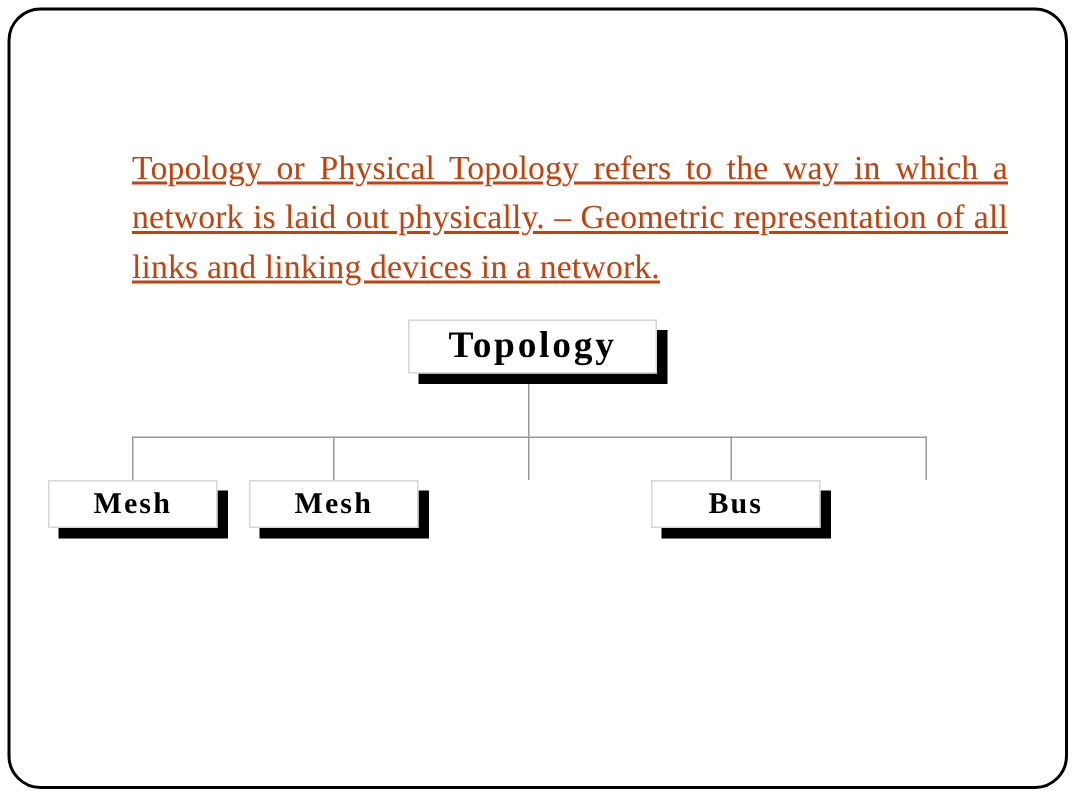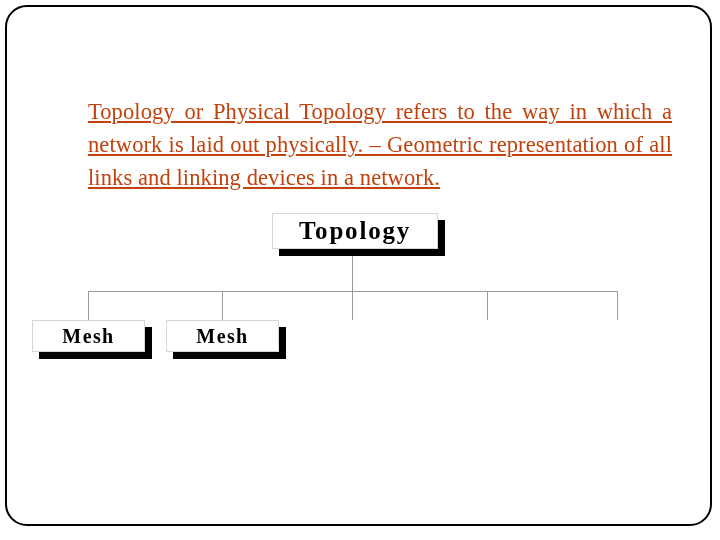--- a/index.html
+++ b/index.html
@@ -143,16 +143,19 @@
 
     <div id="node-mesh" class="node node-leaf">
       <span class="node-label">Mesh</span>
     </div>
 
     <div id="node-star" class="node node-leaf">
       <span class="node-label">Mesh</span>
     </div>
 
 
+    <div id="node-bus" class="node node-leaf">
+      <span class="node-label">Bus</span>
+    </div>
 
 
   </div>
 </div>
 
 </body></html>

